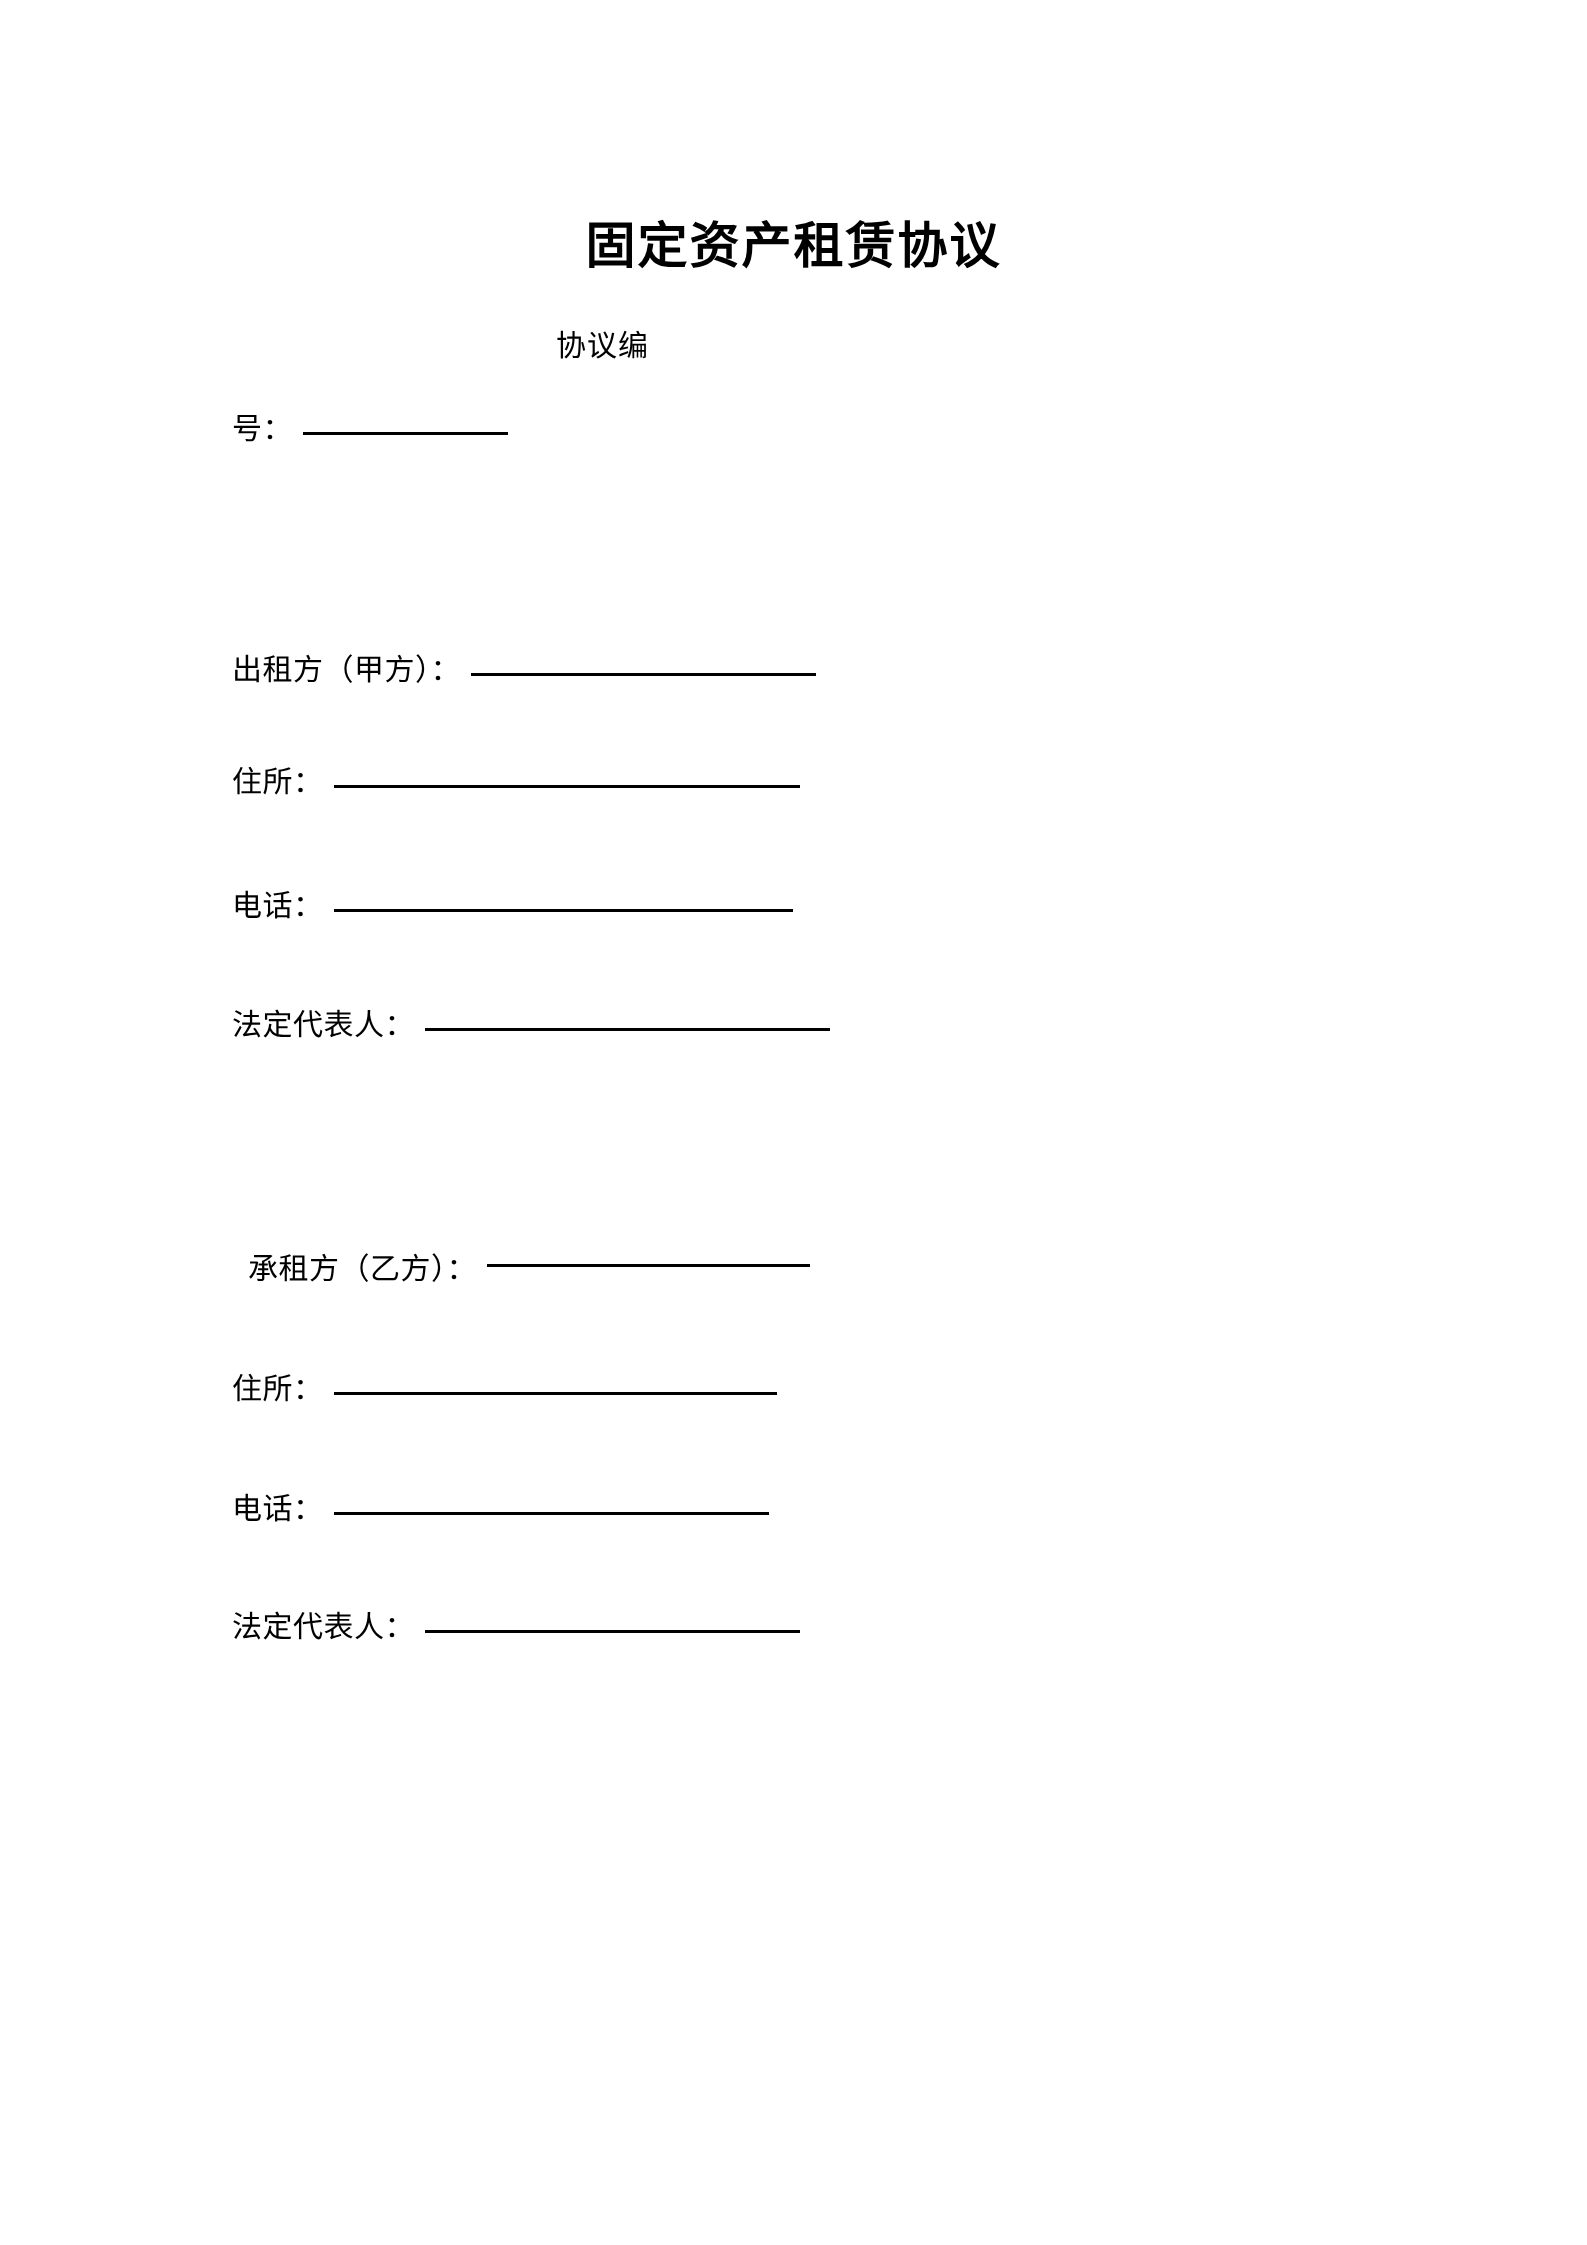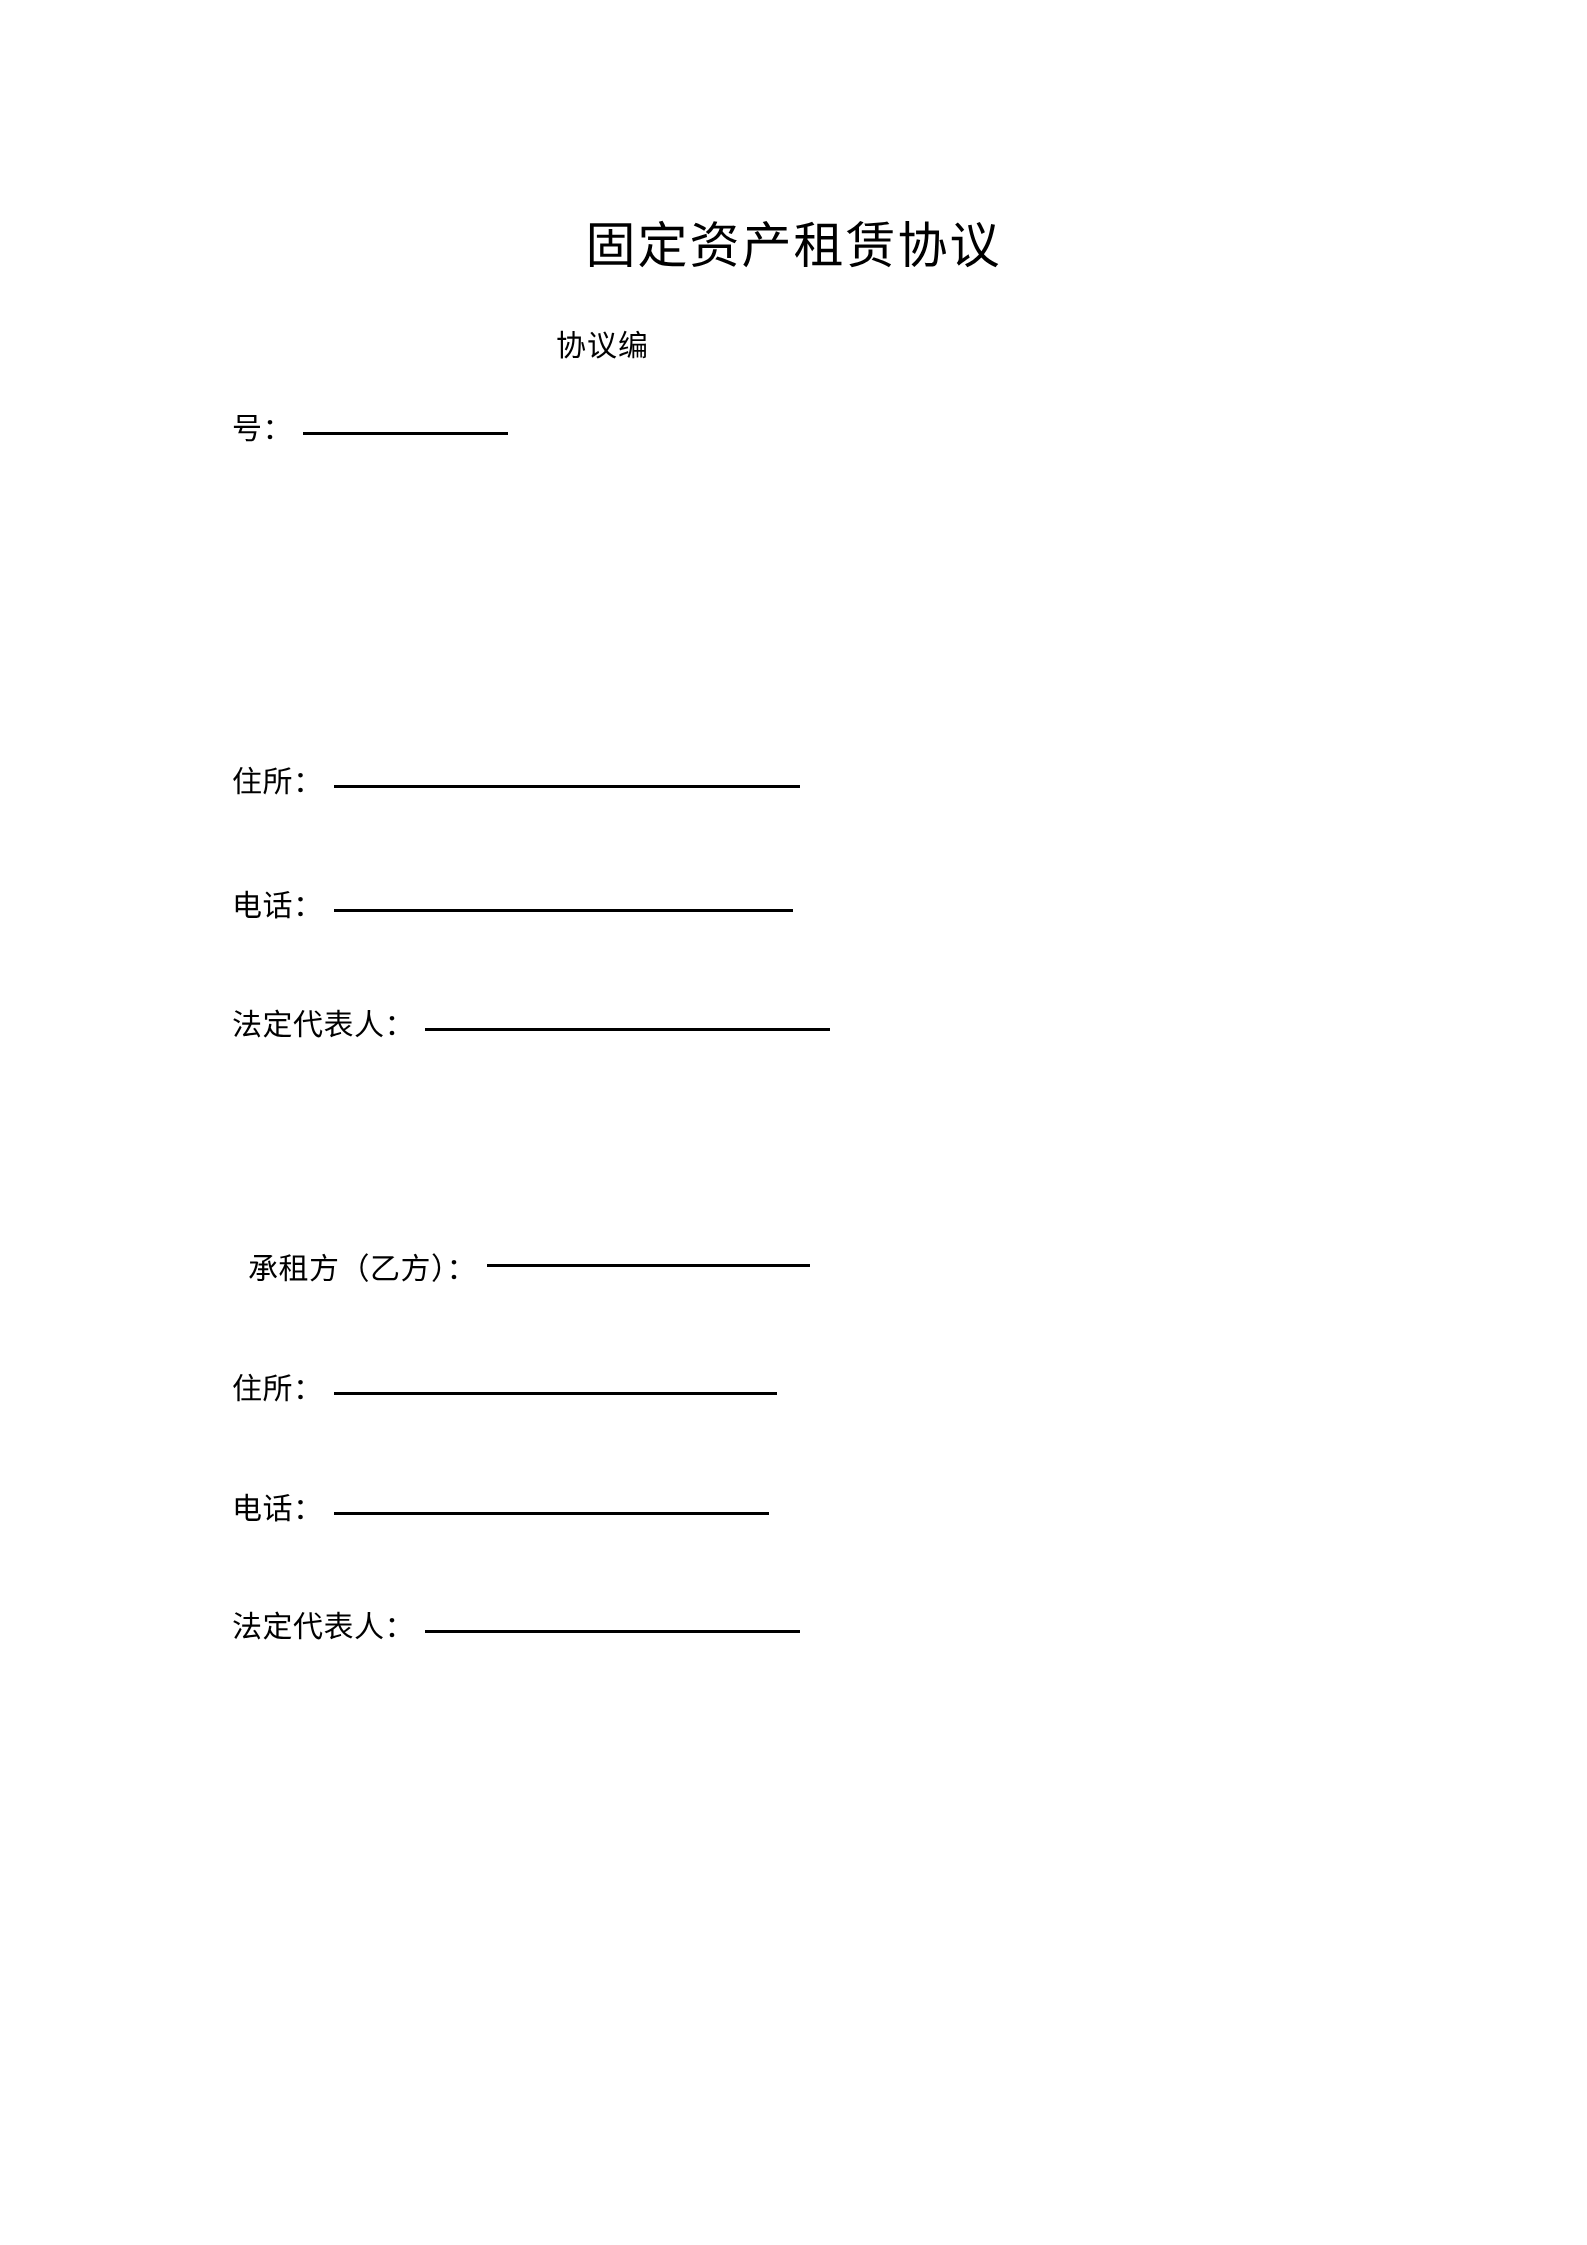--- a/index.html
+++ b/index.html
@@ -20,21 +20,21 @@
     overflow: hidden;
     box-sizing: border-box;
   }
   .doc-title {
     position: absolute;
     left: 0;
     top: 182px;
     width: 1587px;
     text-align: center;
     font-size: 50px;
-    font-weight: normal;
+    font-weight: bold;
     letter-spacing: 2px;
     line-height: 1.2;
     white-space: nowrap;
   }
   
   .agreement-no-head {
     position: absolute;
     left: 0;
     top: 326px;
     width: 1205px;
@@ -100,20 +100,24 @@
 
   <h1 class="doc-title">固定资产租赁协议</h1>
 
   <div class="agreement-no-head">协议编</div>
 
   <div class="field-row row-agreement-no">
     <span class="field-label">号：</span>
     <span class="field-blank" style="width:205px;"></span>
   </div>
 
+  <div class="field-row row-lessor">
+    <span class="field-label">出租方（甲方）：</span>
+    <span class="field-blank" style="width:345px;"></span>
+  </div>
 
   <div class="field-row row-lessor-addr">
     <span class="field-label">住所：</span>
     <span class="field-blank" style="width:466px;"></span>
   </div>
 
   <div class="field-row row-lessor-tel">
     <span class="field-label">电话：</span>
     <span class="field-blank" style="width:459px;"></span>
   </div>

